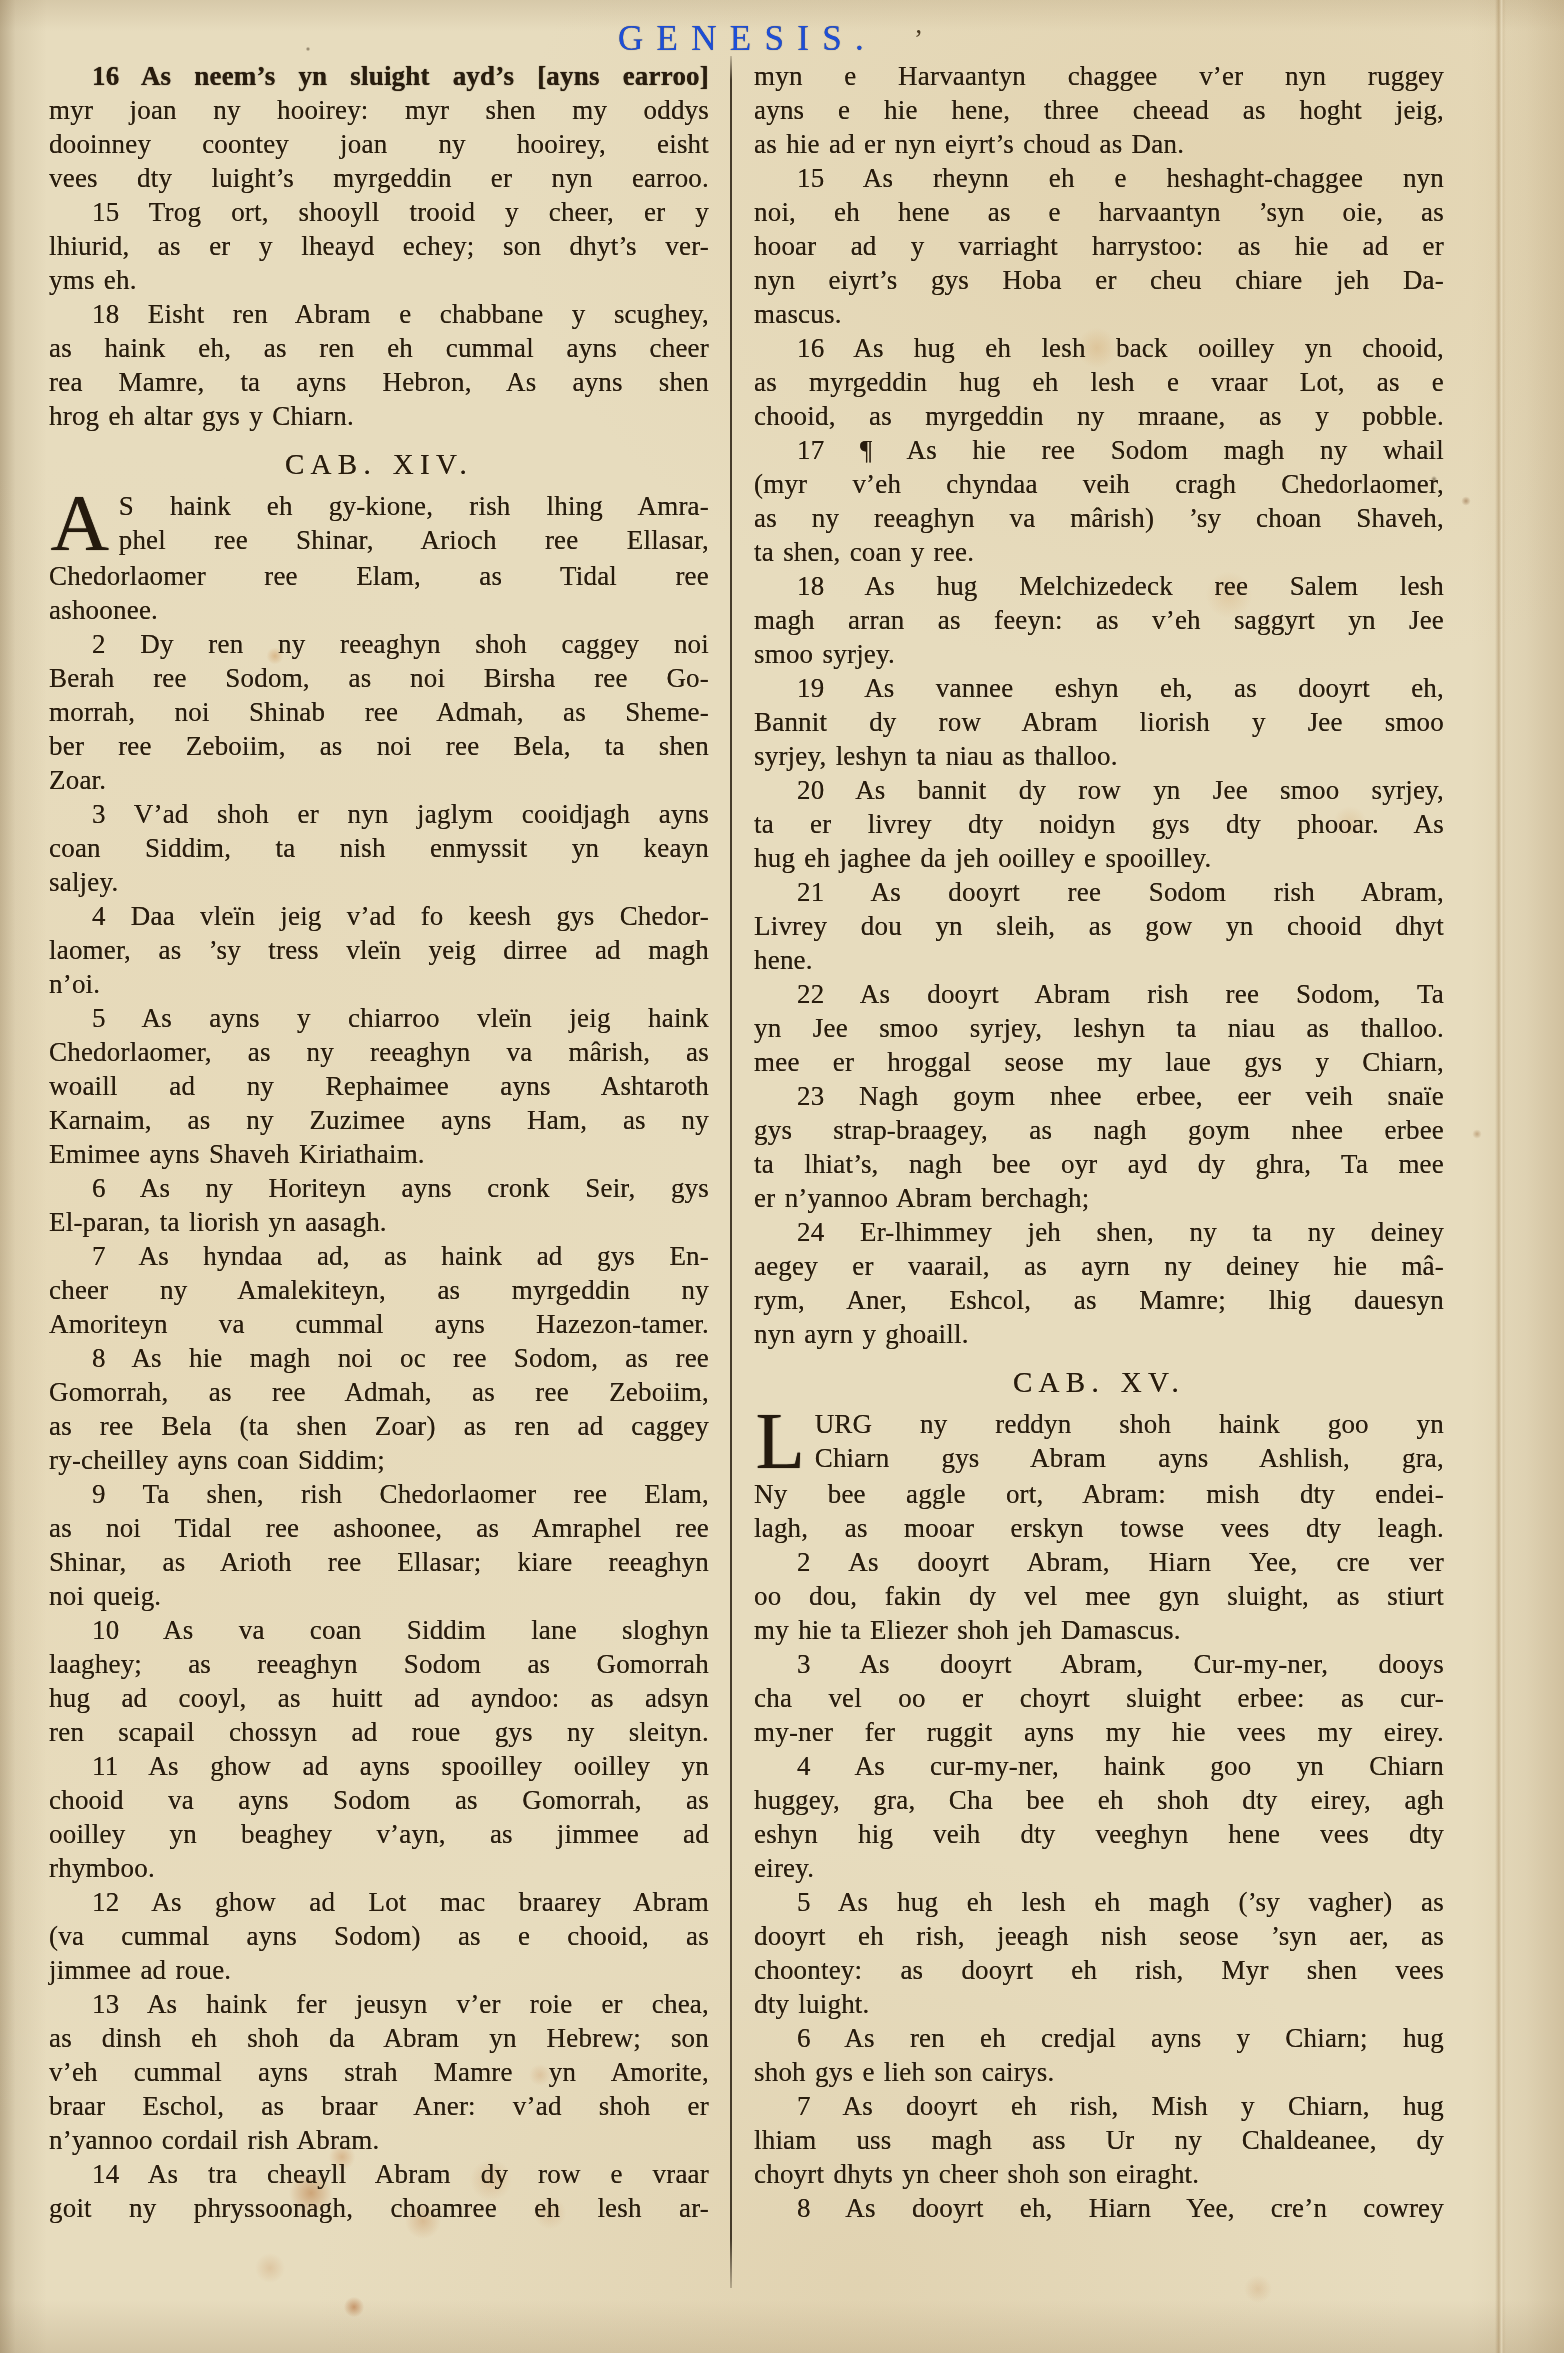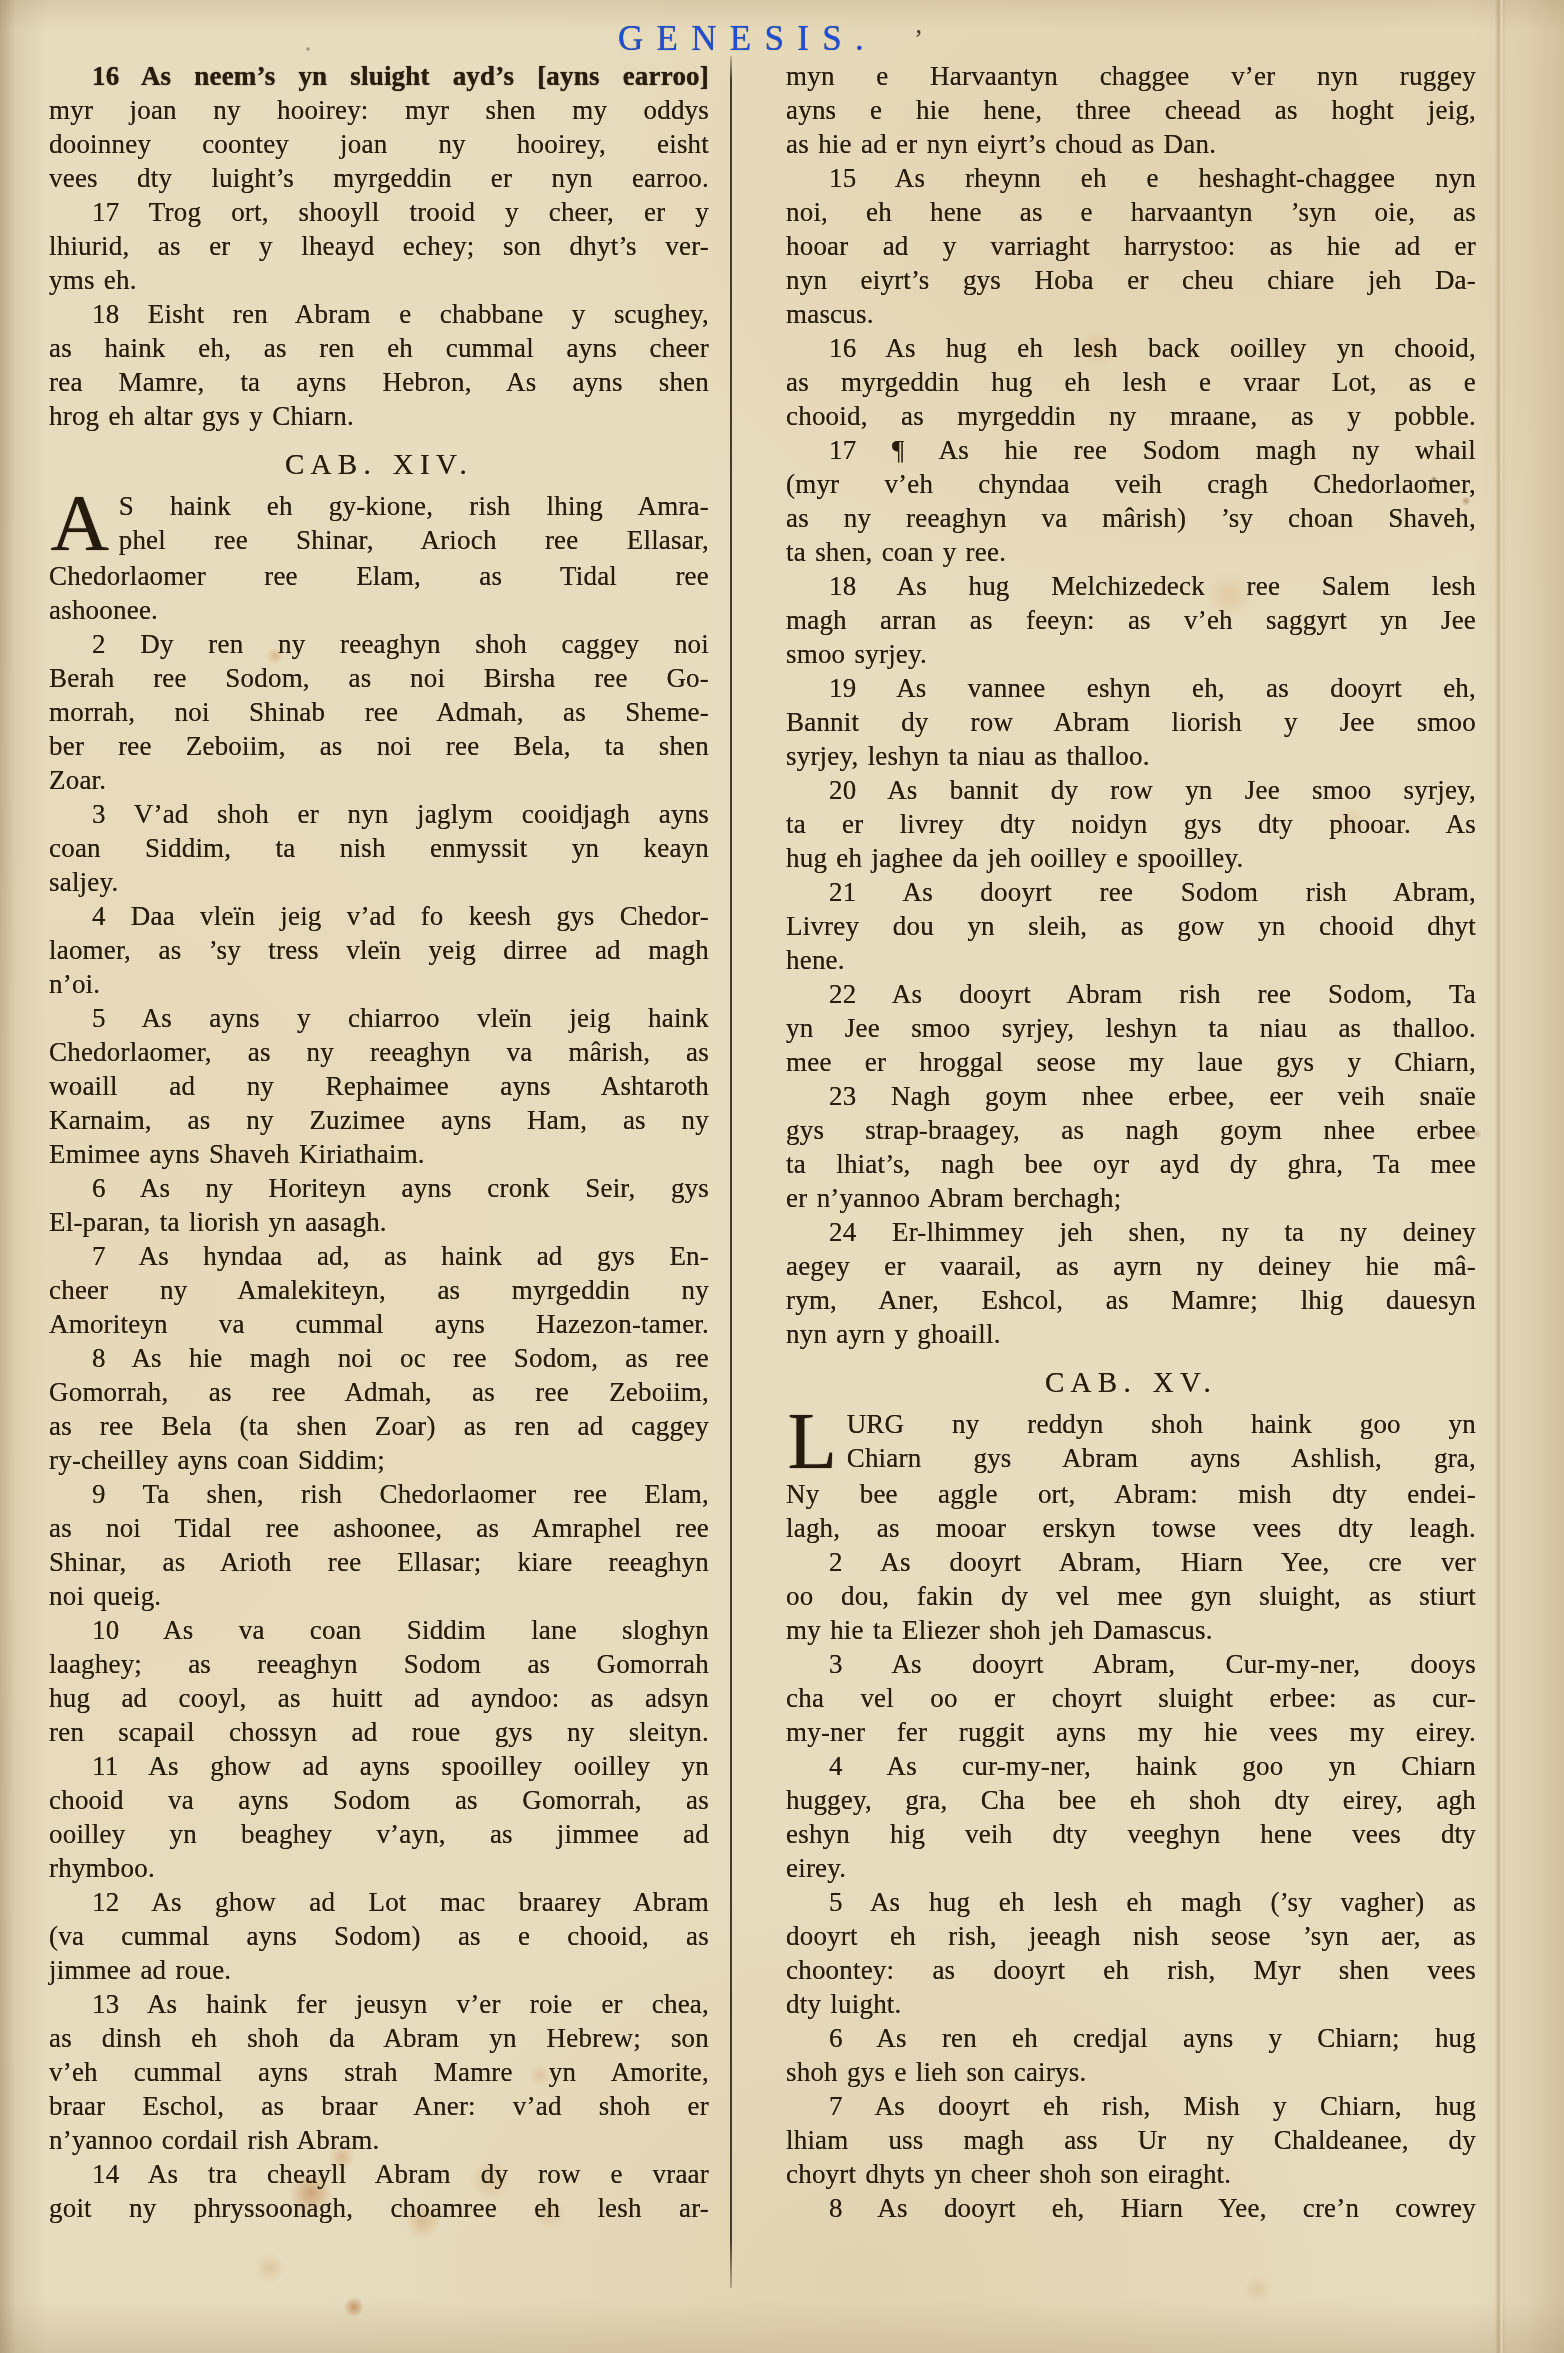--- a/index.html
+++ b/index.html
@@ -59,21 +59,21 @@
     position:absolute;left:730px;top:56px;height:2232px;width:2.3px;
     background:linear-gradient(180deg, rgba(47,37,22,.2) 0, rgba(47,37,22,.88) 23.5px,
       rgba(47,37,22,.88) 2183px, rgba(47,37,22,.25) 100%);
   }
   .col{
     position:absolute;top:59px;color:#281c0d;font-size:27px;
     letter-spacing:0.2px;word-spacing:2.3px;
     text-shadow:0 0 0.5px rgba(40,28,14,.78);
   }
   .col-left{left:49px;width:660px;}
-  .col-right{left:754px;width:690px;margin-left:32px;}
+  .col-right{left:754px;width:690px;}
   .ln{
     line-height:34px;height:34px;white-space:nowrap;
     text-align:justify;text-align-last:justify;
   }
   .capgroup .ln{white-space:normal;}
   .s-e{text-align:left;text-align-last:auto;}
   .s-i{text-indent:43px;}
   .s-hv{font-weight:700;text-shadow:0 0 1px rgba(30,20,8,.9);}
   .s-h{
     text-align:center;text-align-last:center;text-indent:0;
@@ -98,21 +98,21 @@
   <div class="running-header">GENESIS.</div>
   <div class="header-mark">’</div>
 
   <div class="divider"></div>
 
   <div class="col col-left">
       <div class="ln s-i s-hv">16 As neem’s yn sluight ayd’s [ayns earroo]</div>
       <div class="ln">myr joan ny hooirey: myr shen my oddys</div>
       <div class="ln">dooinney coontey joan ny hooirey, eisht</div>
       <div class="ln">vees dty luight’s myrgeddin er nyn earroo.</div>
-      <div class="ln s-i">17 Trog ort, shooyll trooid y cheer, er y</div>
+      <div class="ln s-i">15 Trog ort, shooyll trooid y cheer, er y</div>
       <div class="ln">lhiurid, as er y lheayd echey; son dhyt’s ver-</div>
       <div class="ln s-e">yms eh.</div>
       <div class="ln s-i">18 Eisht ren Abram e chabbane y scughey,</div>
       <div class="ln">as haink eh, as ren eh cummal ayns cheer</div>
       <div class="ln">rea Mamre, ta ayns Hebron, As ayns shen</div>
       <div class="ln s-e">hrog eh altar gys y Chiarn.</div>
       <div class="ln s-h">CAB. XIV.</div>
       <div class="capgroup">
         <div class="dropcap">A</div>
         <div class="caplines">

